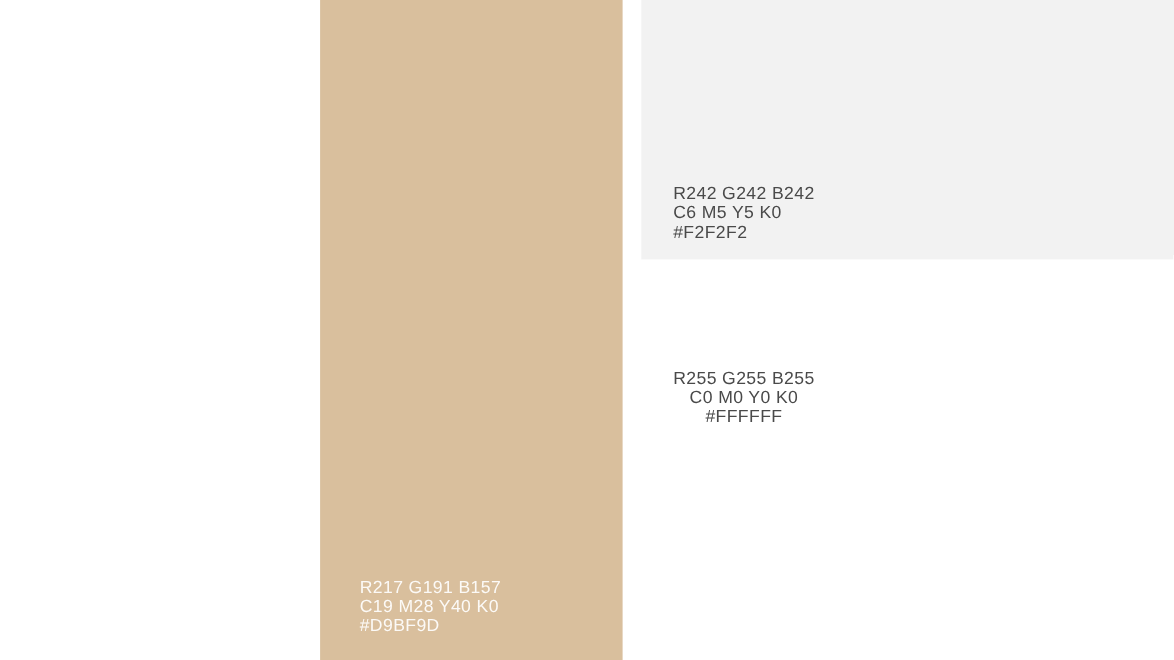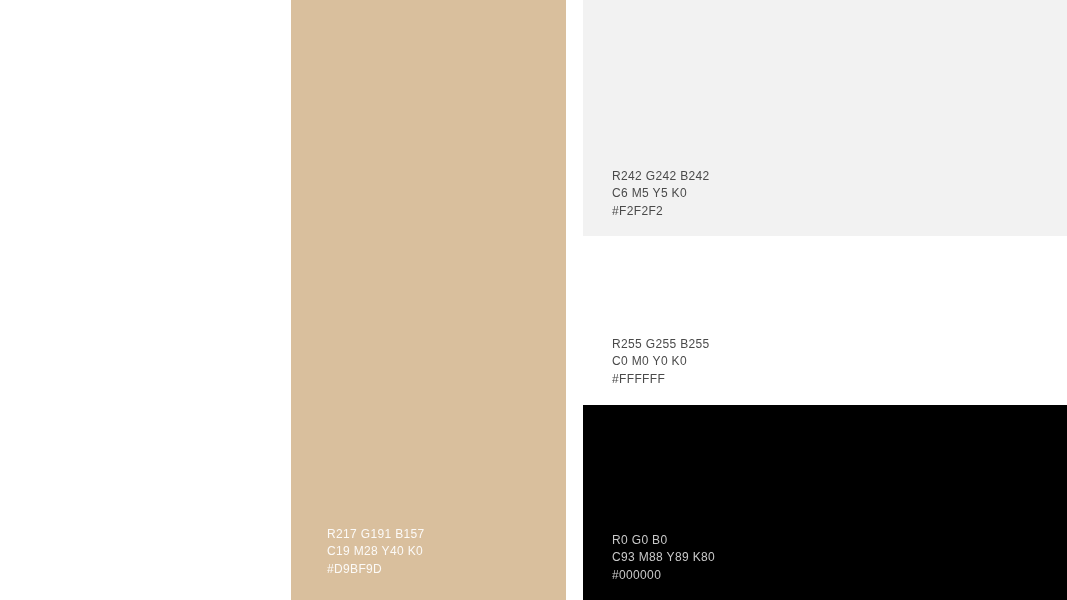--- a/index.html
+++ b/index.html
@@ -57,21 +57,21 @@
     width: 484px;
     height: 195px;
   }
 
   
   .labels {
     position: absolute;
     left: 36px;
     display: block;
     line-height: 17.3px;
-    font-size: 12px;
+    font-size: 16px;
     letter-spacing: 0.35px;
     white-space: nowrap;
   }
   .swatch-primary .labels,
   .swatch-secondary .labels {
     bottom: 22px;
   }
   .swatch-light .labels,
   .swatch-white .labels,
   .swatch-black .labels {
@@ -106,29 +106,22 @@
   </div>
 
   <div class="swatch swatch-light" style="background-color: rgb(242, 242, 242);">
     <div class="labels text-on-light">
       <span class="line">R242 G242 B242</span>
       <span class="line">C6 M5 Y5 K0</span>
       <span class="line">#F2F2F2</span>
     </div>
   </div>
 
-  <div class="swatch swatch-white" style="background-color: rgb(255, 255, 255);">
+  <div class="swatch swatch-white" style="background-color: rgb(255, 255, 255); text-align: center;">
     <div class="labels text-on-light">
       <span class="line">R255 G255 B255</span>
       <span class="line">C0 M0 Y0 K0</span>
       <span class="line">#FFFFFF</span>
     </div>
   </div>
 
-  <div class="swatch swatch-black" style="background-color: rgb(0, 0, 0);">
-    <div class="labels text-on-black">
-      <span class="line">R0 G0 B0</span>
-      <span class="line">C93 M88 Y89 K80</span>
-      <span class="line">#000000</span>
-    </div>
-  </div>
 
 </div>
 
 </body></html>

